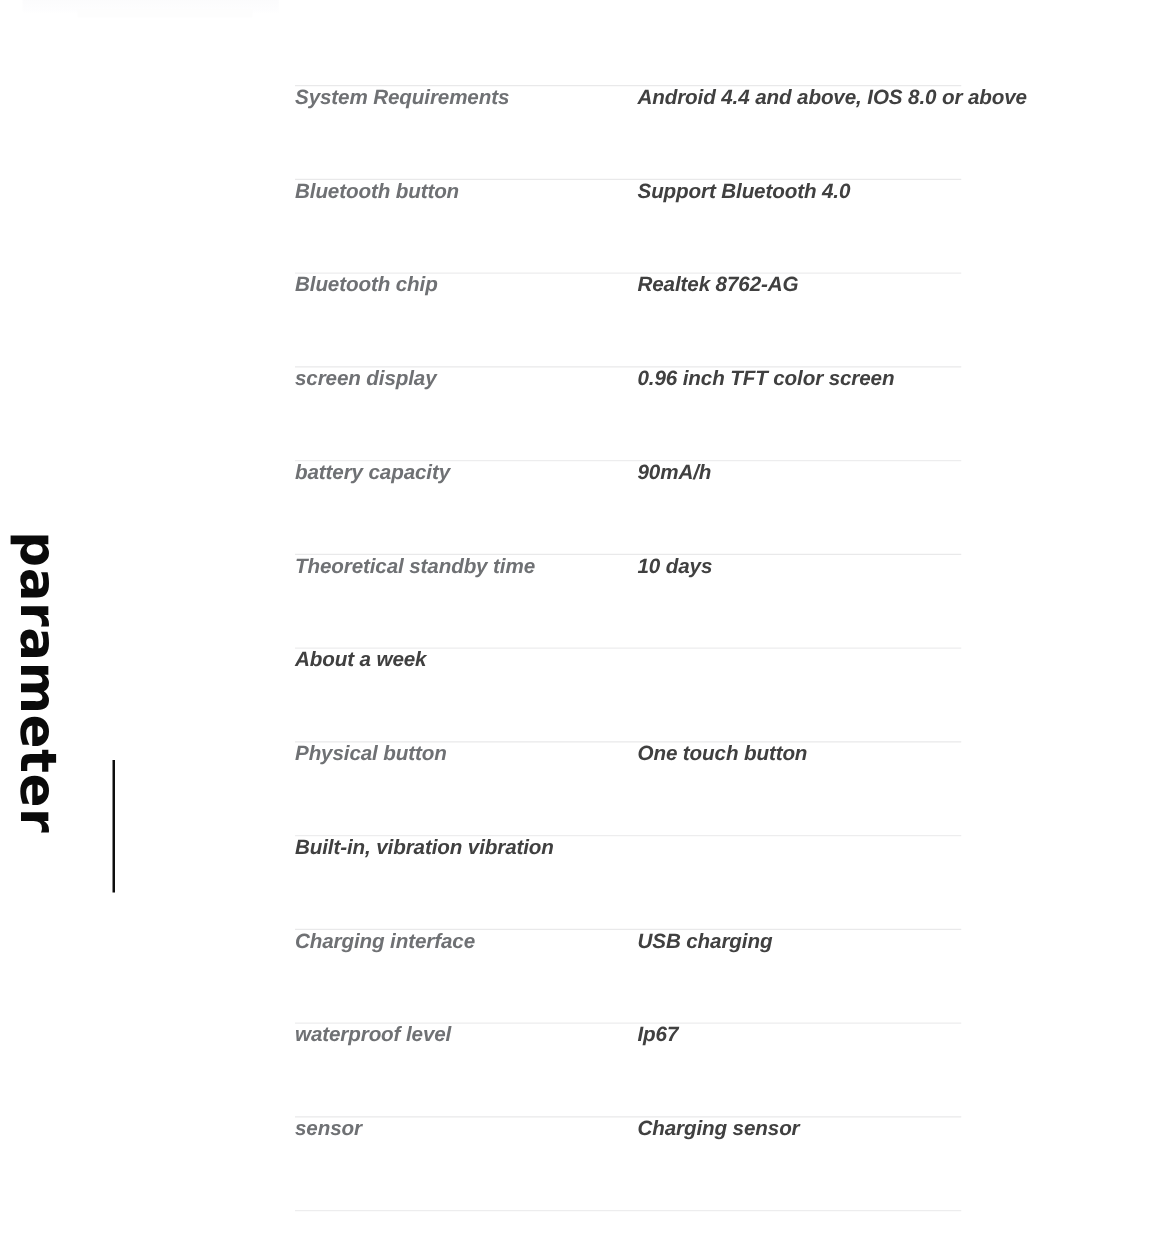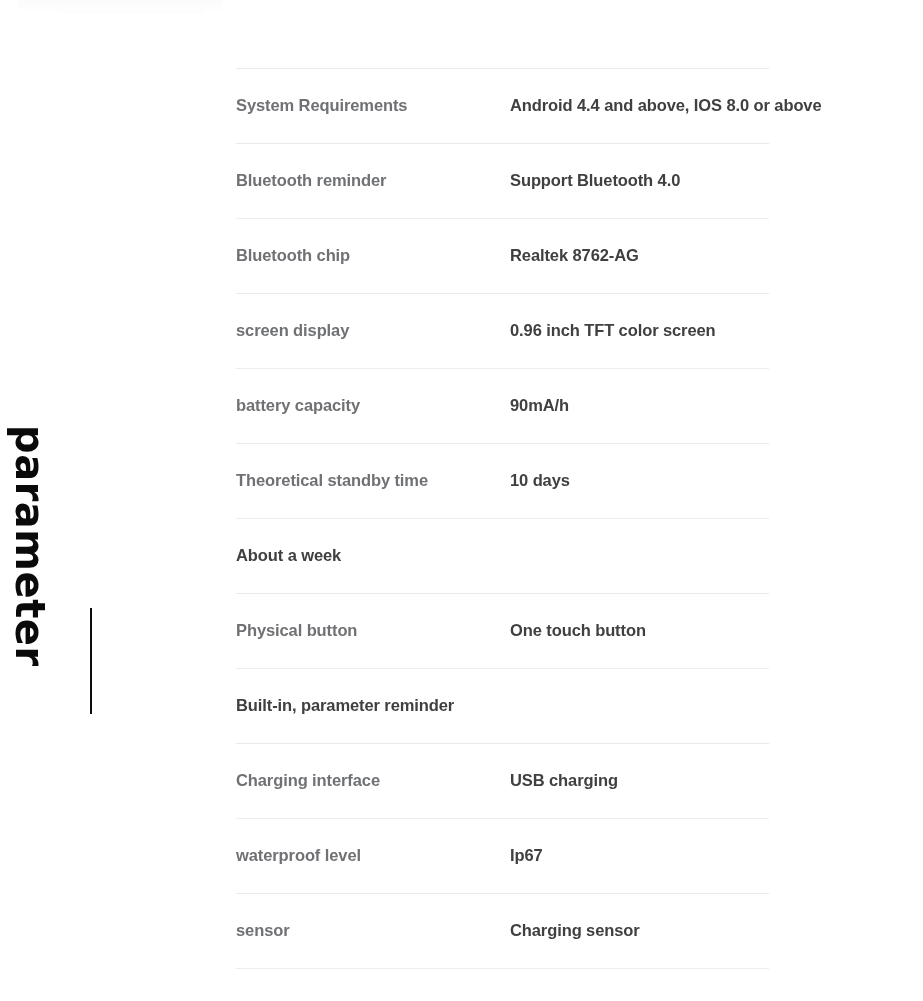--- a/index.html
+++ b/index.html
@@ -91,21 +91,22 @@
     width: 533px;
   }
   .spec-divider.faint {
     background: #ededee;
   }
 
   .spec-row {
     position: relative;
     height: 74px;
     display: flex;
-    align-items: center;
+    align-items: flex-start;
+    font-style: italic;
   }
 
   .spec-key {
     width: 274px;
     flex: 0 0 274px;
     font-size: 16.5px;
     font-weight: 700;
     color: #6f7174;
     letter-spacing: -0.1px;
     line-height: 1.2;
@@ -137,21 +138,21 @@
 
   <div class="spec-table">
     <div class="spec-divider"></div>
     <div id="spec-rows">
         <div class="spec-row">
           <div class="spec-key">System Requirements</div>
           <div class="spec-val">Android 4.4 and above, IOS 8.0 or above</div>
         </div>
         <div class="spec-divider"></div>
         <div class="spec-row">
-          <div class="spec-key">Bluetooth reminder</div>
+          <div class="spec-key">Bluetooth button</div>
           <div class="spec-val">Support Bluetooth 4.0</div>
         </div>
         <div class="spec-divider faint"></div>
         <div class="spec-row">
           <div class="spec-key">Bluetooth chip</div>
           <div class="spec-val">Realtek 8762-AG</div>
         </div>
         <div class="spec-divider"></div>
         <div class="spec-row">
           <div class="spec-key">screen display</div>
@@ -171,21 +172,21 @@
         <div class="spec-row">
           <div class="spec-val">About a week</div>
         </div>
         <div class="spec-divider"></div>
         <div class="spec-row">
           <div class="spec-key">Physical button</div>
           <div class="spec-val">One touch button</div>
         </div>
         <div class="spec-divider faint"></div>
         <div class="spec-row">
-          <div class="spec-val">Built-in, parameter reminder</div>
+          <div class="spec-val">Built-in, vibration vibration</div>
         </div>
         <div class="spec-divider"></div>
         <div class="spec-row">
           <div class="spec-key">Charging interface</div>
           <div class="spec-val">USB charging</div>
         </div>
         <div class="spec-divider faint"></div>
         <div class="spec-row">
           <div class="spec-key">waterproof level</div>
           <div class="spec-val">Ip67</div>

